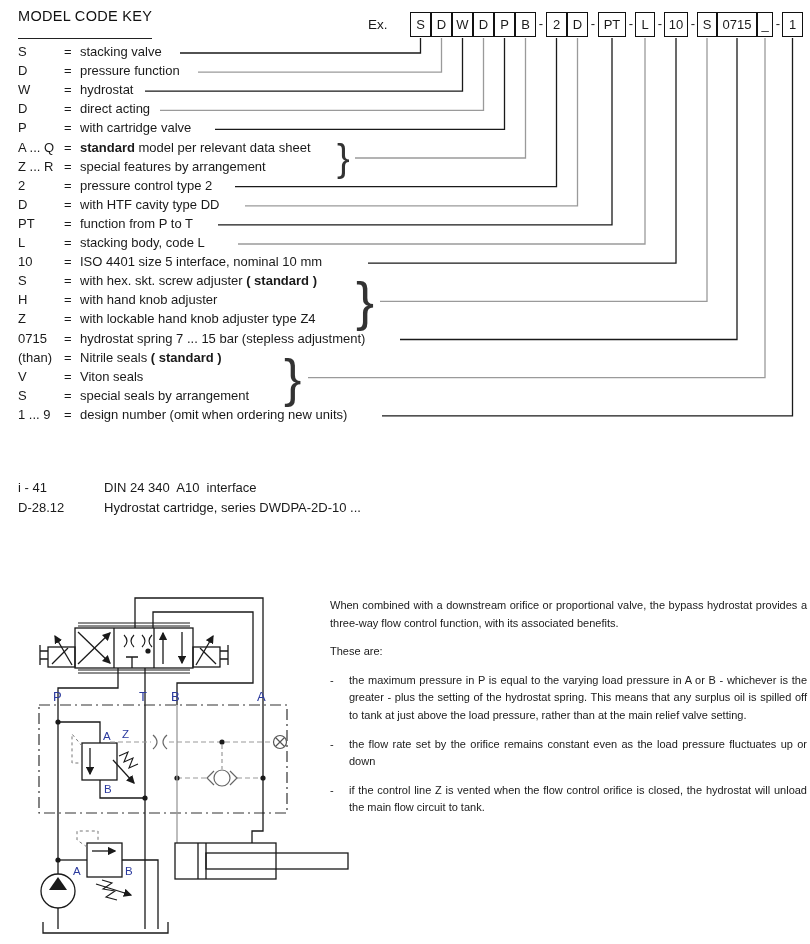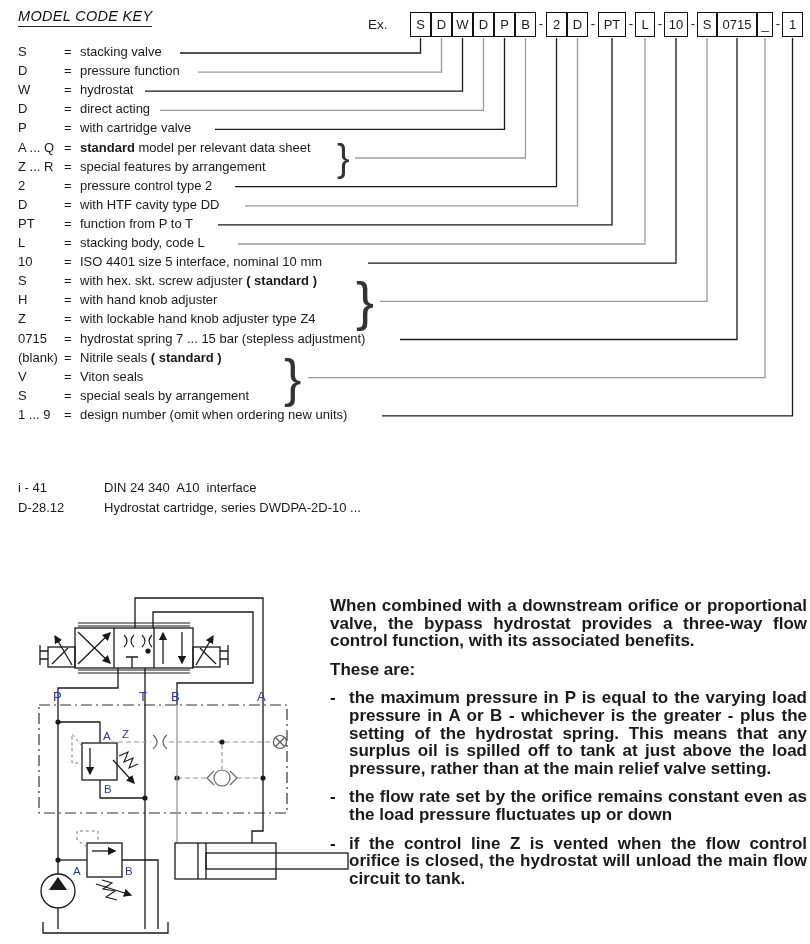--- a/index.html
+++ b/index.html
@@ -1,35 +1,35 @@
 <!DOCTYPE html>
 <html><head>
 <meta charset="utf-8">
 <style>
   html,body{margin:0;padding:0;background:#e8e8e8;}
   .page{position:relative;width:810px;height:944px;background:#ffffff;overflow:hidden;
         font-family:"Liberation Sans",sans-serif;color:#1a1a1a;}
   .hdr{position:absolute;font-size:14.5px;letter-spacing:.3px;color:#111;
-       border-bottom:1.3px solid #222;padding-bottom:2px;white-space:nowrap;font-style:italic;}
+       border-bottom:1.3px solid #222;padding-bottom:14px;white-space:nowrap;}
   .exlabel{position:absolute;left:368px;top:17px;font-size:13.5px;}
   .cbox{position:absolute;top:12px;height:23px;border:1.3px solid #111;background:#fff;
         display:flex;align-items:center;justify-content:center;font-size:13px;}
   .csep{position:absolute;top:12px;height:23px;display:flex;align-items:center;
         justify-content:center;font-size:13px;}
   .mcrow{position:absolute;left:0;height:19px;font-size:13px;white-space:nowrap;}
   .mcrow .code{position:absolute;left:18px;}
   .mcrow .eq{position:absolute;left:64px;}
   .mcrow .desc{position:absolute;left:80px;}
   .b{font-weight:bold;}
   svg{position:absolute;pointer-events:none;}
   .relrows{position:absolute;left:18px;top:478px;font-size:13px;line-height:20px;}
   .relrow .rcode{display:inline-block;width:86px;}
   .relrow .rdesc{white-space:pre;}
-  .apptext{position:absolute;left:330px;top:597px;width:477px;font-size:17px;
-           line-height:17.6px;font-weight:bold;}
+  .apptext{position:absolute;left:330px;top:597px;width:477px;font-size:11px;
+           line-height:17.6px;}
   .apptext .para{text-align:justify;margin:0 0 11px 0;}
   .apptext .lead{margin:4px 0 11px 0;}
   .bullet{display:flex;margin:0 0 11px 0;}
   .bullet .dash{width:19px;flex:none;}
   .bullet .btext{flex:1;text-align:justify;}
 </style>
 </head>
 <body>
 
 <div class="page">
@@ -137,21 +137,21 @@
         <span class="code">Z</span>
         <span class="eq">=</span>
         <span class="desc"><span>with lockable hand knob adjuster type Z4</span></span>
       </div>
       <div class="mcrow" style="top: 330.5px;">
         <span class="code">0715</span>
         <span class="eq">=</span>
         <span class="desc"><span>hydrostat spring 7 ... 15 bar (stepless adjustment)</span></span>
       </div>
       <div class="mcrow" style="top: 349.6px;">
-        <span class="code">(blank)</span>
+        <span class="code">(than)</span>
         <span class="eq">=</span>
         <span class="desc"><span>Nitrile seals  </span><span class="b">( standard )</span></span>
       </div>
       <div class="mcrow" style="top: 368.7px;">
         <span class="code">V</span>
         <span class="eq">=</span>
         <span class="desc"><span>Viton seals</span></span>
       </div>
       <div class="mcrow" style="top: 387.8px;">
         <span class="code">S</span>

